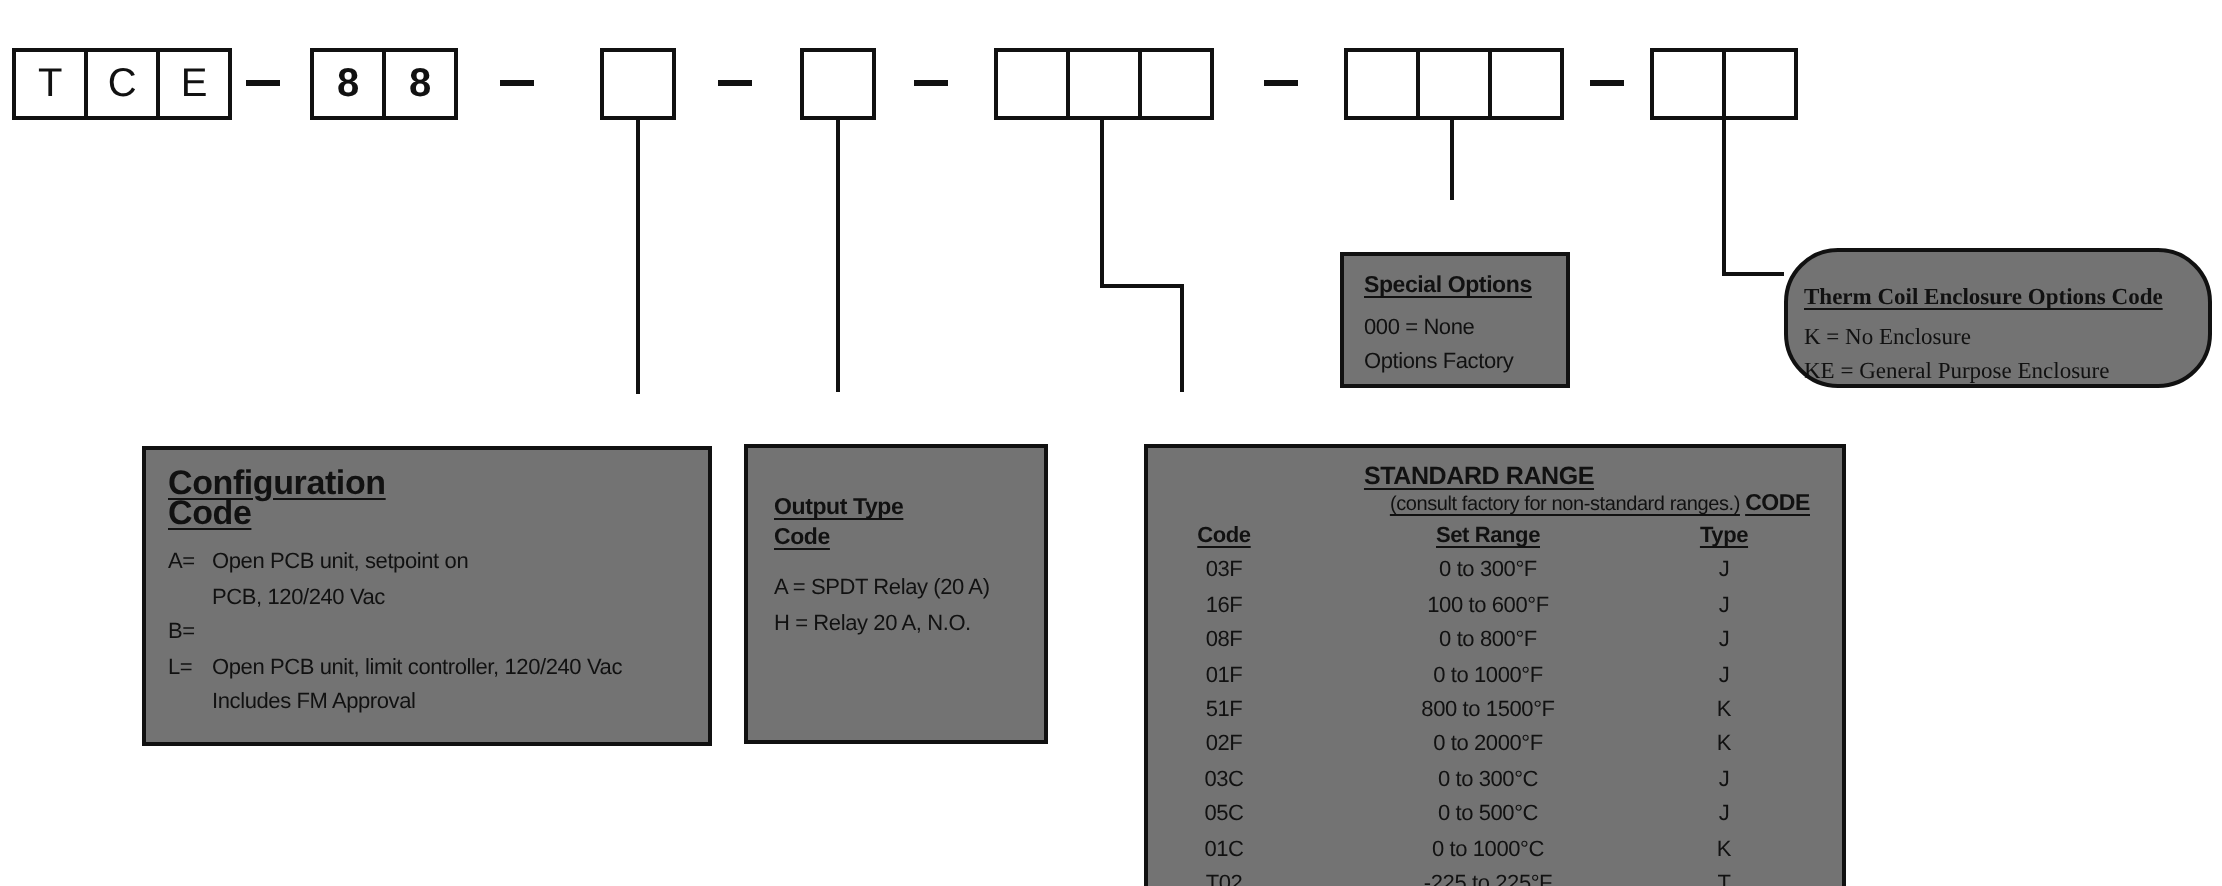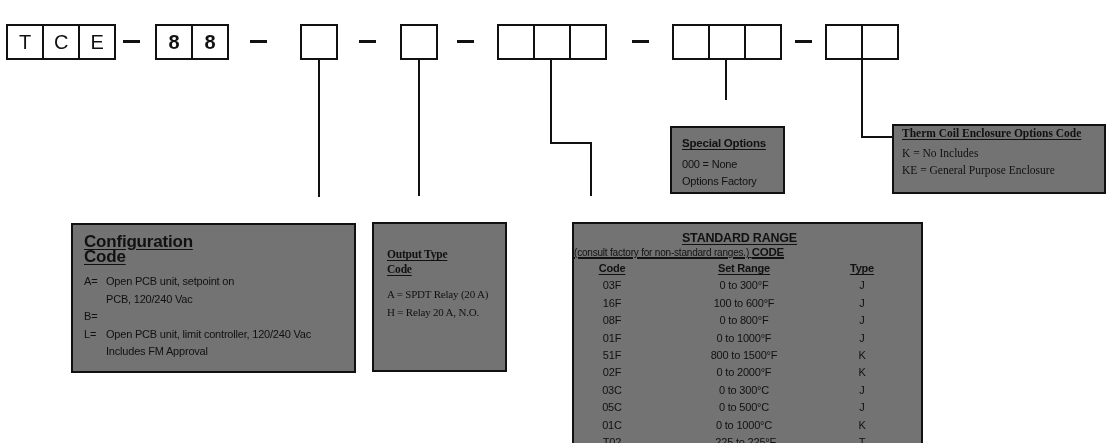--- a/index.html
+++ b/index.html
@@ -43,38 +43,38 @@
   .u { text-decoration: underline; text-underline-offset: 2px; }
   .callout-title { font-weight: bold; text-decoration: underline; text-underline-offset: 2px; }
 
   
   .config-box { left: 71px; top: 197px; width: 285px; height: 150px; padding: 9px 6px 0 11px; }
   .config-box .callout-title { font-size: 17px; line-height: 15px; }
   .config-items { margin-top: 9px; }
   .config-item { display: flex; line-height: 17.5px; }
   .config-item .code-col { width: 22px; flex: 0 0 22px; }
   
-  .output-box { left: 372px; top: 196px; width: 135px; height: 150px; padding: 23px 4px 0 13px; font-family: Liberation Serif, serif; }
+  .output-box { left: 372px; top: 196px; width: 152px; height: 150px; padding: 23px 4px 0 13px; }
   .output-box .callout-title { font-size: 11.5px; line-height: 15px; }
   .output-items { margin-top: 9px; line-height: 17.5px; }
   
   .special-box { left: 670px; top: 100px; width: 115px; height: 68px; padding: 7px 4px 0 10px; }
   .special-box .callout-title { font-size: 11.5px; line-height: 16px; }
   .special-lines { margin-top: 5px; line-height: 17px; }
   
   .enclosure-box {
-    left: 892px; top: 98px; width: 214px; height: 70px; padding: 0 4px 0 8px;
-    font-family: "Liberation Serif", serif; font-size: 11.5px; letter-spacing: 0;
+    left: 892px; top: 98px; width: 214px; height: 70px; padding: 16px 4px 0 8px;
+    font-family: "Liberation Serif", serif; font-size: 11.5px; letter-spacing: 0; border-radius: 27px;
   }
   .enclosure-box .callout-title { font-size: 11.5px; line-height: 15px; }
   .enclosure-lines { margin-top: 4px; line-height: 16.5px; }
   
   .range-box { left: 572px; top: 196px; width: 351px; height: 308px; padding: 7px 16px 0 0; }
   .range-title { text-align: center; font-size: 12.5px; font-weight: bold; line-height: 14px; }
-  .range-subtitle { text-align: left; font-size: 10px; line-height: 15px; text-decoration: underline; }
+  .range-subtitle { text-align: right; font-size: 10px; line-height: 15px; }
   .range-subtitle .code-label { font-size: 11.5px; font-weight: bold; }
   .range-grid { display: grid; grid-template-columns: 72px 192px 44px; margin-left: 2px; }
   .range-grid > div { text-align: center; line-height: 17.4px; }
   .range-header > div { font-weight: bold; text-decoration: underline; text-underline-offset: 2px; }
 </style>
 </head>
 <body>
 
 <div class="canvas">
 
@@ -137,21 +137,21 @@
     <div class="callout-title">Special Options</div>
     <div class="special-lines">
       <div>000 = None</div>
       <div>Options Factory</div>
     </div>
   </div>
 
   <div class="callout enclosure-box">
     <div class="callout-title">Therm Coil Enclosure Options Code</div>
     <div class="enclosure-lines">
-      <div>K = No Includes</div>
+      <div>K = No Enclosure</div>
       <div>KE = General Purpose Enclosure</div>
     </div>
   </div>
 
   <div class="callout config-box">
     <div class="callout-title">Configuration</div>
     <div class="callout-title">Code</div>
     <div class="config-items">
       <div class="config-item">
         <span class="code-col">A=</span>

